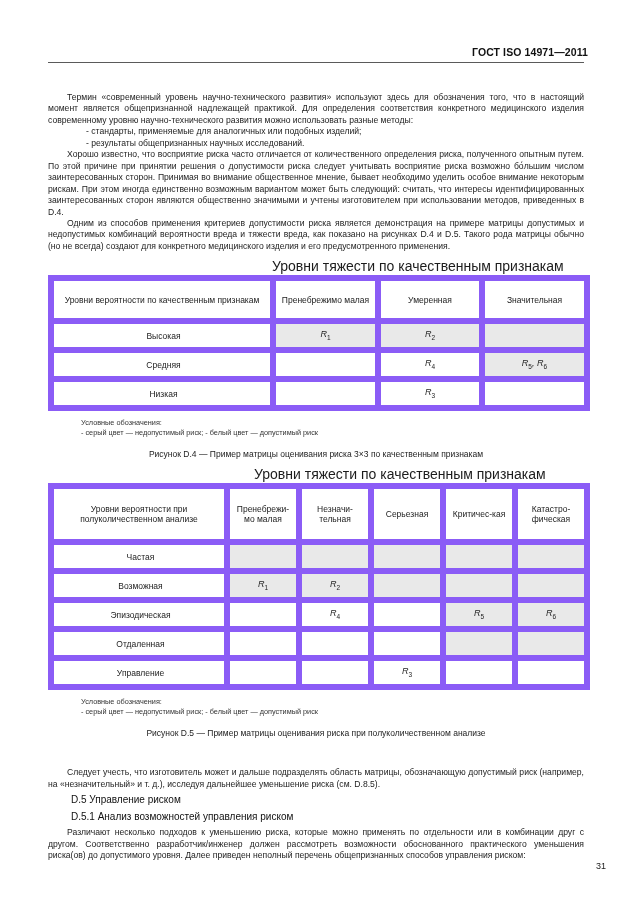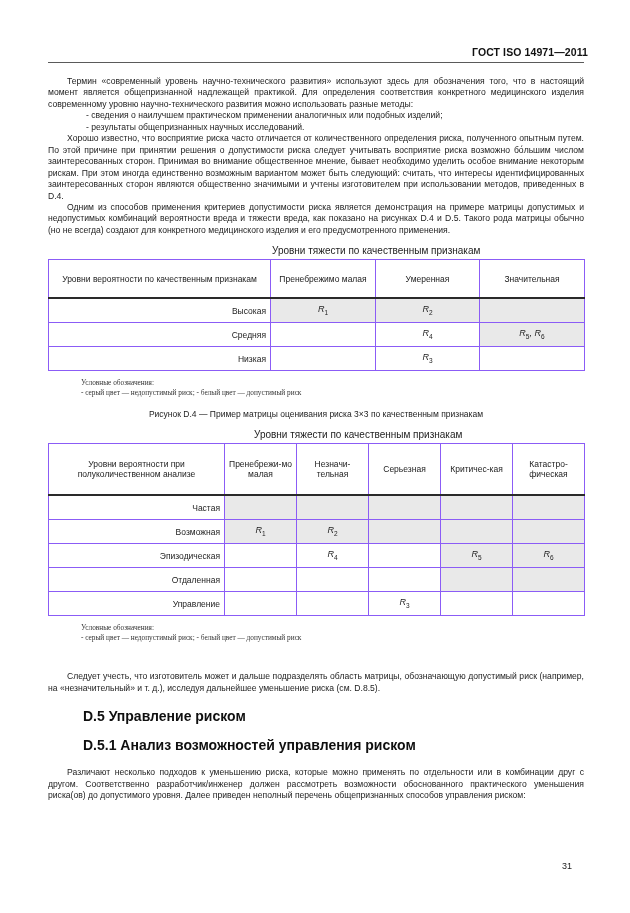--- a/index.html
+++ b/index.html
@@ -43,21 +43,21 @@
     left: 48px;
     width: 536px;
     height: 1px;
     background: #5a5a5a;
   }
 
   
   .content {
     position: absolute;
     left: 48px;
-    top: 76px;
+    top: 92px;
     width: 536px;
   }
   p.body {
     margin: 0 0 0 0;
     font-size: 8.6px;
     line-height: 11.45px;
     text-align: justify;
     text-indent: 19px;
     color: #1c1c1c;
     hyphens: manual;
@@ -71,116 +71,116 @@
     font-size: 8.6px;
     line-height: 11.45px;
     padding-left: 38px;
     color: #1c1c1c;
   }
 
   
   .figure-block { margin-top: 9px; }
 
   .tbl-suptitle {
-    font-size: 10px;
+    font-size: 14px;
     line-height: 11px;
     color: #1c1c1c;
     margin: 0 0 3px 0;
   }
   .sup-t1 { padding-left: 224px; }
   .sup-t2 { padding-left: 206px; }
 
   table.matrix {
     border-collapse: collapse;
     width: 536px;
     table-layout: fixed;
   }
   table.matrix td, table.matrix th {
-    border: 1px solid #8b5cf6;
+    border: 6px solid #8b5cf6;
     font-weight: normal;
     font-size: 8.5px;
     line-height: 10.6px;
     color: #1c1c1c;
     padding: 3px 4px;
     vertical-align: middle;
   }
   table.matrix th.colhead {
     text-align: center;
     height: 31px;
   }
   table.matrix th.rowheadtitle {
     text-align: center;
     height: 31px;
   }
   table.matrix tr.headrow td,
   table.matrix tr.headrow th {
     border-bottom: 2px solid #2a2a2a;
   }
   table.matrix td.rowlabel {
-    text-align: right;
+    text-align: center;
     padding-left: 7px;
     height: 17px;
   }
   table.matrix td.cell {
     text-align: center;
     height: 17px;
   }
   table.matrix td.shaded { background: #e9e9e9; }
   .risk { font-style: italic; font-size: 9px; }
   .risk sub { font-style: normal; font-size: 6.5px; }
 
   .legend {
     margin-top: 7px;
     padding-left: 33px;
     font-size: 7.3px;
     line-height: 10px;
     color: #333;
   }
-  .legend .lg-line { white-space: nowrap; font-family: Liberation Serif, serif; }
+  .legend .lg-line { white-space: nowrap; }
 
   .figcaption {
     margin-top: 11px;
     text-align: center;
     font-size: 8.5px;
     line-height: 11px;
     color: #1c1c1c;
   }
 
   h4.clause {
-    margin: 16px;
-    font-size: 14px;
+    margin: 4px;
+    font-size: 10px;
     line-height: 12.4px;
-    font-weight: bold;
+    font-weight: normal;
     padding-left: 19px;
     color: #101010;
   }
 
   .pagenum {
     position: absolute;
-    right: 58px;
+    right: 24px;
     bottom: 42px;
     font-size: 9px;
     color: #1c1c1c;
     text-align: center;
   }
 </style>
 </head>
 <body>
 
 <div class="page">
 
   <div class="header">ГОСТ ISO 14971—2011</div>
   <div class="header-rule"></div>
 
   <div class="content">
 
     <p class="body">Термин «современный уровень научно-технического развития» используют здесь для обозначения того, что в настоящий момент является общепризнанной надлежащей практикой. Для определения соответствия конкретного медицинского изделия современному уровню научно-технического развития можно использовать разные методы:</p>
 
     <ul class="dashlist">
-      <li>- сведения о наилучшем практическом применении аналогичных или подобных изделий;</li>
+      <li>- стандарты, применяемые для аналогичных или подобных изделий;</li>
       <li>- результаты общепризнанных научных исследований.</li>
     </ul>
 
     <p class="body">Хорошо известно, что восприятие риска часто отличается от количественного определения риска, полученного опытным путем. По этой причине при принятии решения о допустимости риска следует учитывать восприятие риска возможно бо́льшим числом заинтересованных сторон. Принимая во внимание общественное мнение, бывает необходимо уделить особое внимание некоторым рискам. При этом иногда единственно возможным вариантом может быть следующий: считать, что интересы идентифицированных заинтересованных сторон являются общественно значимыми и учтены изготовителем при использовании методов, приведенных в D.4.</p>
     <p class="body">Одним из способов применения критериев допустимости риска является демонстрация на примере матрицы допустимых и недопустимых комбинаций вероятности вреда и тяжести вреда, как показано на рисунках D.4 и D.5. Такого рода матрицы обычно (но не всегда) создают для конкретного медицинского изделия и его предусмотренного применения.</p>
 
     <div class="figure-block">
       <div class="tbl-suptitle sup-t1">Уровни тяжести по качественным признакам</div>
 
       <table class="matrix">
@@ -296,20 +296,21 @@
             <td class="cell"></td>
           </tr>
         </tbody>
       </table>
 
       <div class="legend">
         <div class="lg-line">Условные обозначения:</div>
         <div class="lg-line">- серый цвет — недопустимый риск; - белый цвет — допустимый риск</div>
       </div>
 
+      <div class="figcaption">Рисунок D.5 — Пример матрицы оценивания риска при полуколичественном анализе</div>
     </div>
 
     <p class="body" style="margin-top:28px">Следует учесть, что изготовитель может и дальше подразделять область матрицы, обозначающую допустимый риск (например, на «незначительный» и т. д.), исследуя дальнейшее уменьшение риска (см. D.8.5).</p>
     <h4 class="clause">D.5 Управление риском</h4>
     <h4 class="clause">D.5.1 Анализ возможностей управления риском</h4>
     <p class="body">Различают несколько подходов к уменьшению риска, которые можно применять по отдельности или в комбинации друг с другом. Соответственно разработчик/инженер должен рассмотреть возможности обоснованного практического уменьшения риска(ов) до допустимого уровня. Далее приведен неполный перечень общепризнанных способов управления риском:</p>
 
   </div>
 
   <div class="pagenum">31</div>

